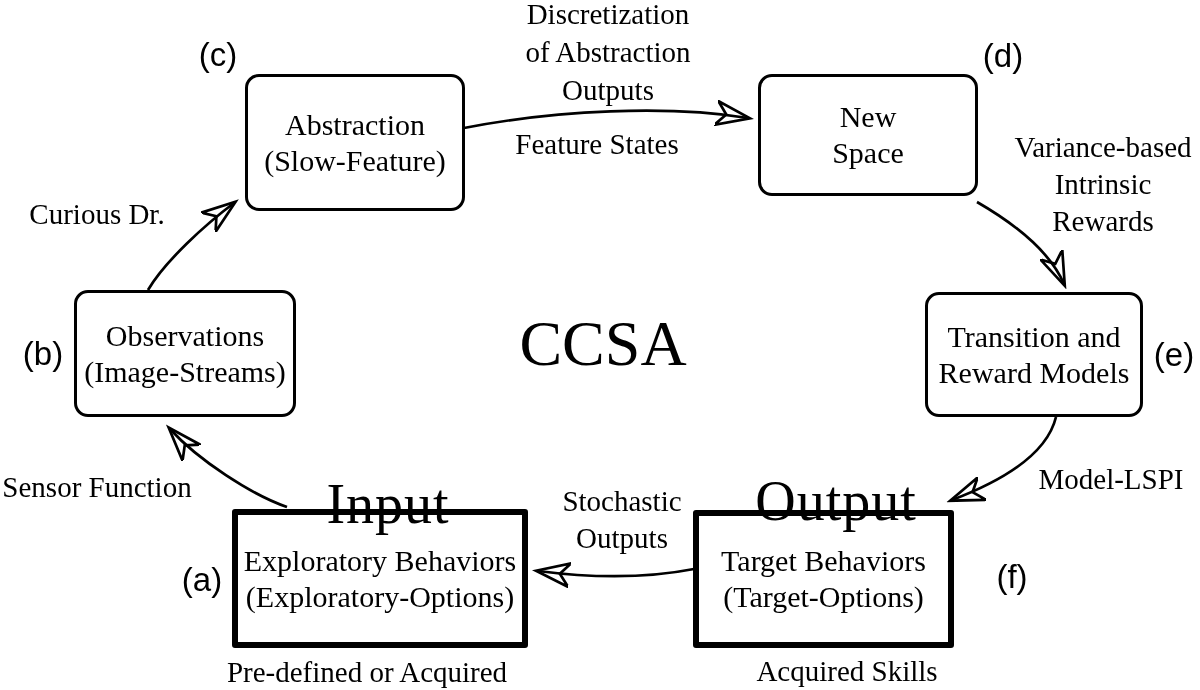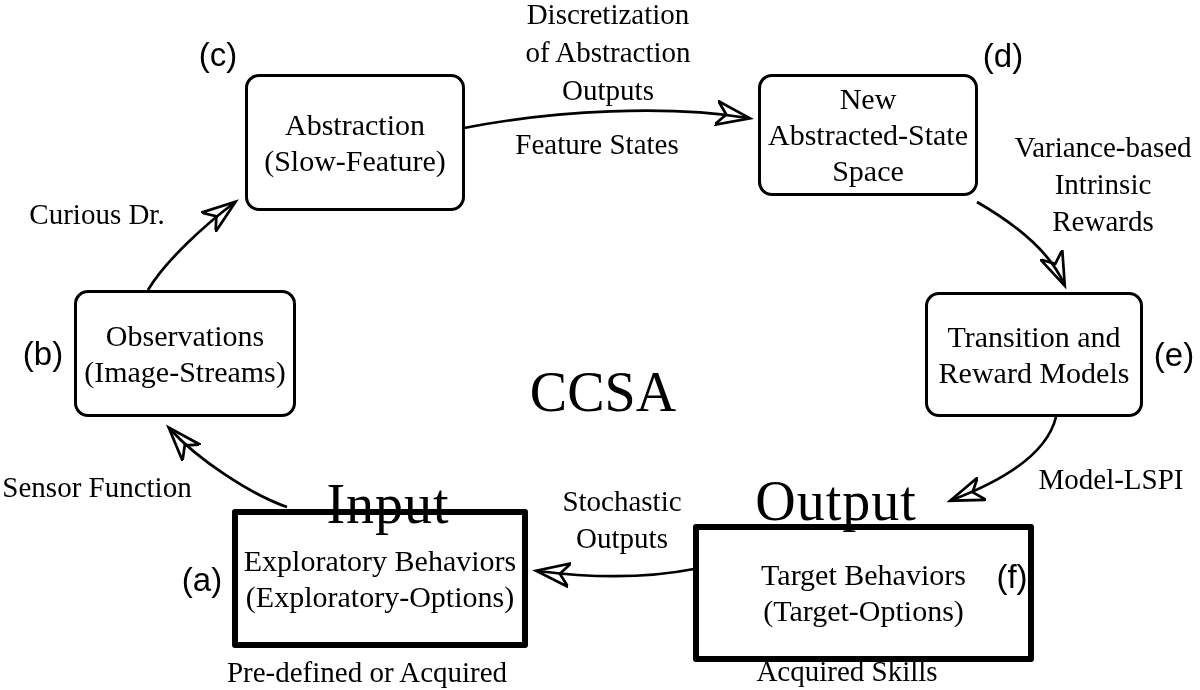--- a/index.html
+++ b/index.html
@@ -17,21 +17,21 @@
   .node.thick{border-width:6px;border-radius:3px;}
   .tag{
     position:absolute;transform:translate(-50%,-50%);
     font-family:"Liberation Sans","DejaVu Sans",sans-serif;font-size:33px;white-space:nowrap;
   }
   .elabel{
     position:absolute;transform:translate(-50%,-50%);
     font-size:29px;line-height:37px;text-align:center;white-space:nowrap;
   }
   .big{font-size:56px;line-height:44px;letter-spacing:1px;margin-top:27px;}
-  .title{position:absolute;transform:translate(-50%,-50%);font-size:56px;white-space:nowrap;margin-top:48px;}
+  .title{position:absolute;transform:translate(-50%,-50%);font-size:64px;white-space:nowrap;}
 </style>
 </head>
 <body>
 
 <div class="stage">
 
   <svg class="arrows" viewBox="0 0 1200 690" xmlns="http://www.w3.org/2000/svg">
     <defs>
       <marker id="ah" markerUnits="userSpaceOnUse" markerWidth="38" markerHeight="26" refX="32" refY="13" orient="auto">
         <path d="M0,1 L34,13 L0,25 L10,13 Z" fill="#000" stroke="none"></path>
@@ -45,30 +45,29 @@
     <path d="M 148 290 C 165 261, 206 224, 234 203" marker-end="url(#ah)"></path>
   </svg>
 
   <div class="node" style="left:245px;top:74px;width:220px;height:137px">
     <div>Abstraction</div>
     <div>(Slow-Feature)</div>
   </div>
 
   <div class="node" style="left:758px;top:74px;width:220px;height:122px">
     <div>New</div>
-    <div>Abstracted-State</div>
     <div>Space</div>
   </div>
 
   <div class="node" style="left:925px;top:292px;width:218px;height:125px">
     <div>Transition and</div>
     <div>Reward Models</div>
   </div>
 
-  <div class="node thick" style="left:693px;top:524px;width:341px;height:138px">
+  <div class="node thick" style="left:693px;top:510px;width:261px;height:138px">
     <div>Target Behaviors</div>
     <div>(Target-Options)</div>
   </div>
 
   <div class="node thick" style="left:232px;top:509px;width:296px;height:139px">
     <div>Exploratory Behaviors</div>
     <div>(Exploratory-Options)</div>
   </div>
 
   <div class="node" style="left:74px;top:290px;width:222px;height:127px">

